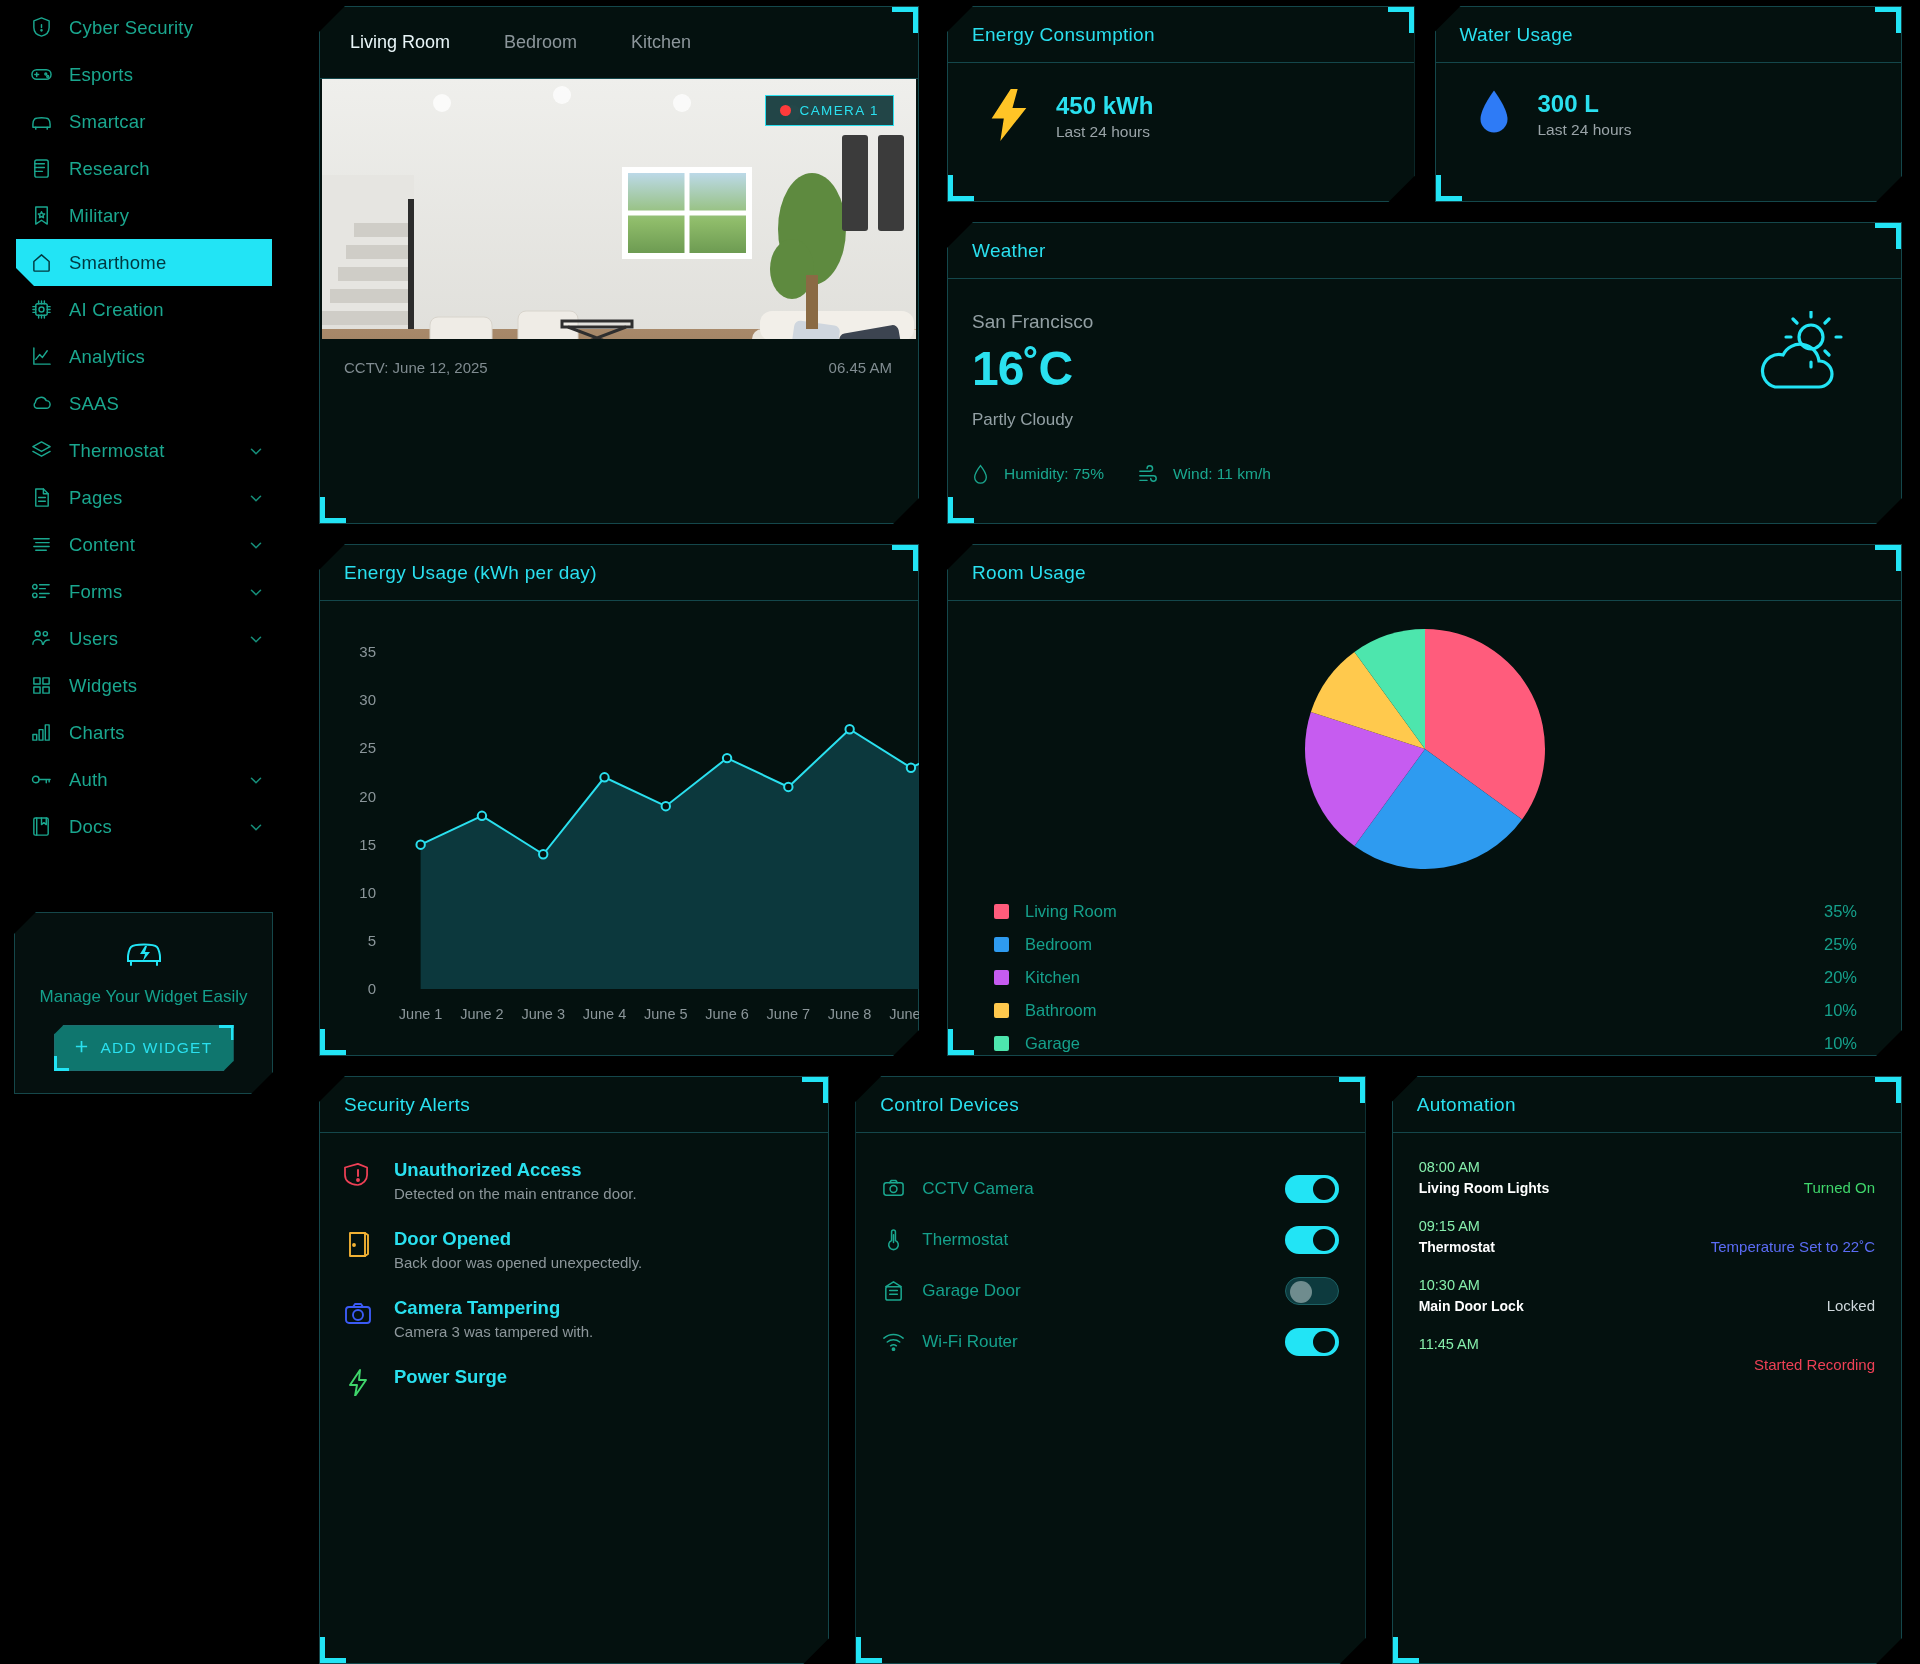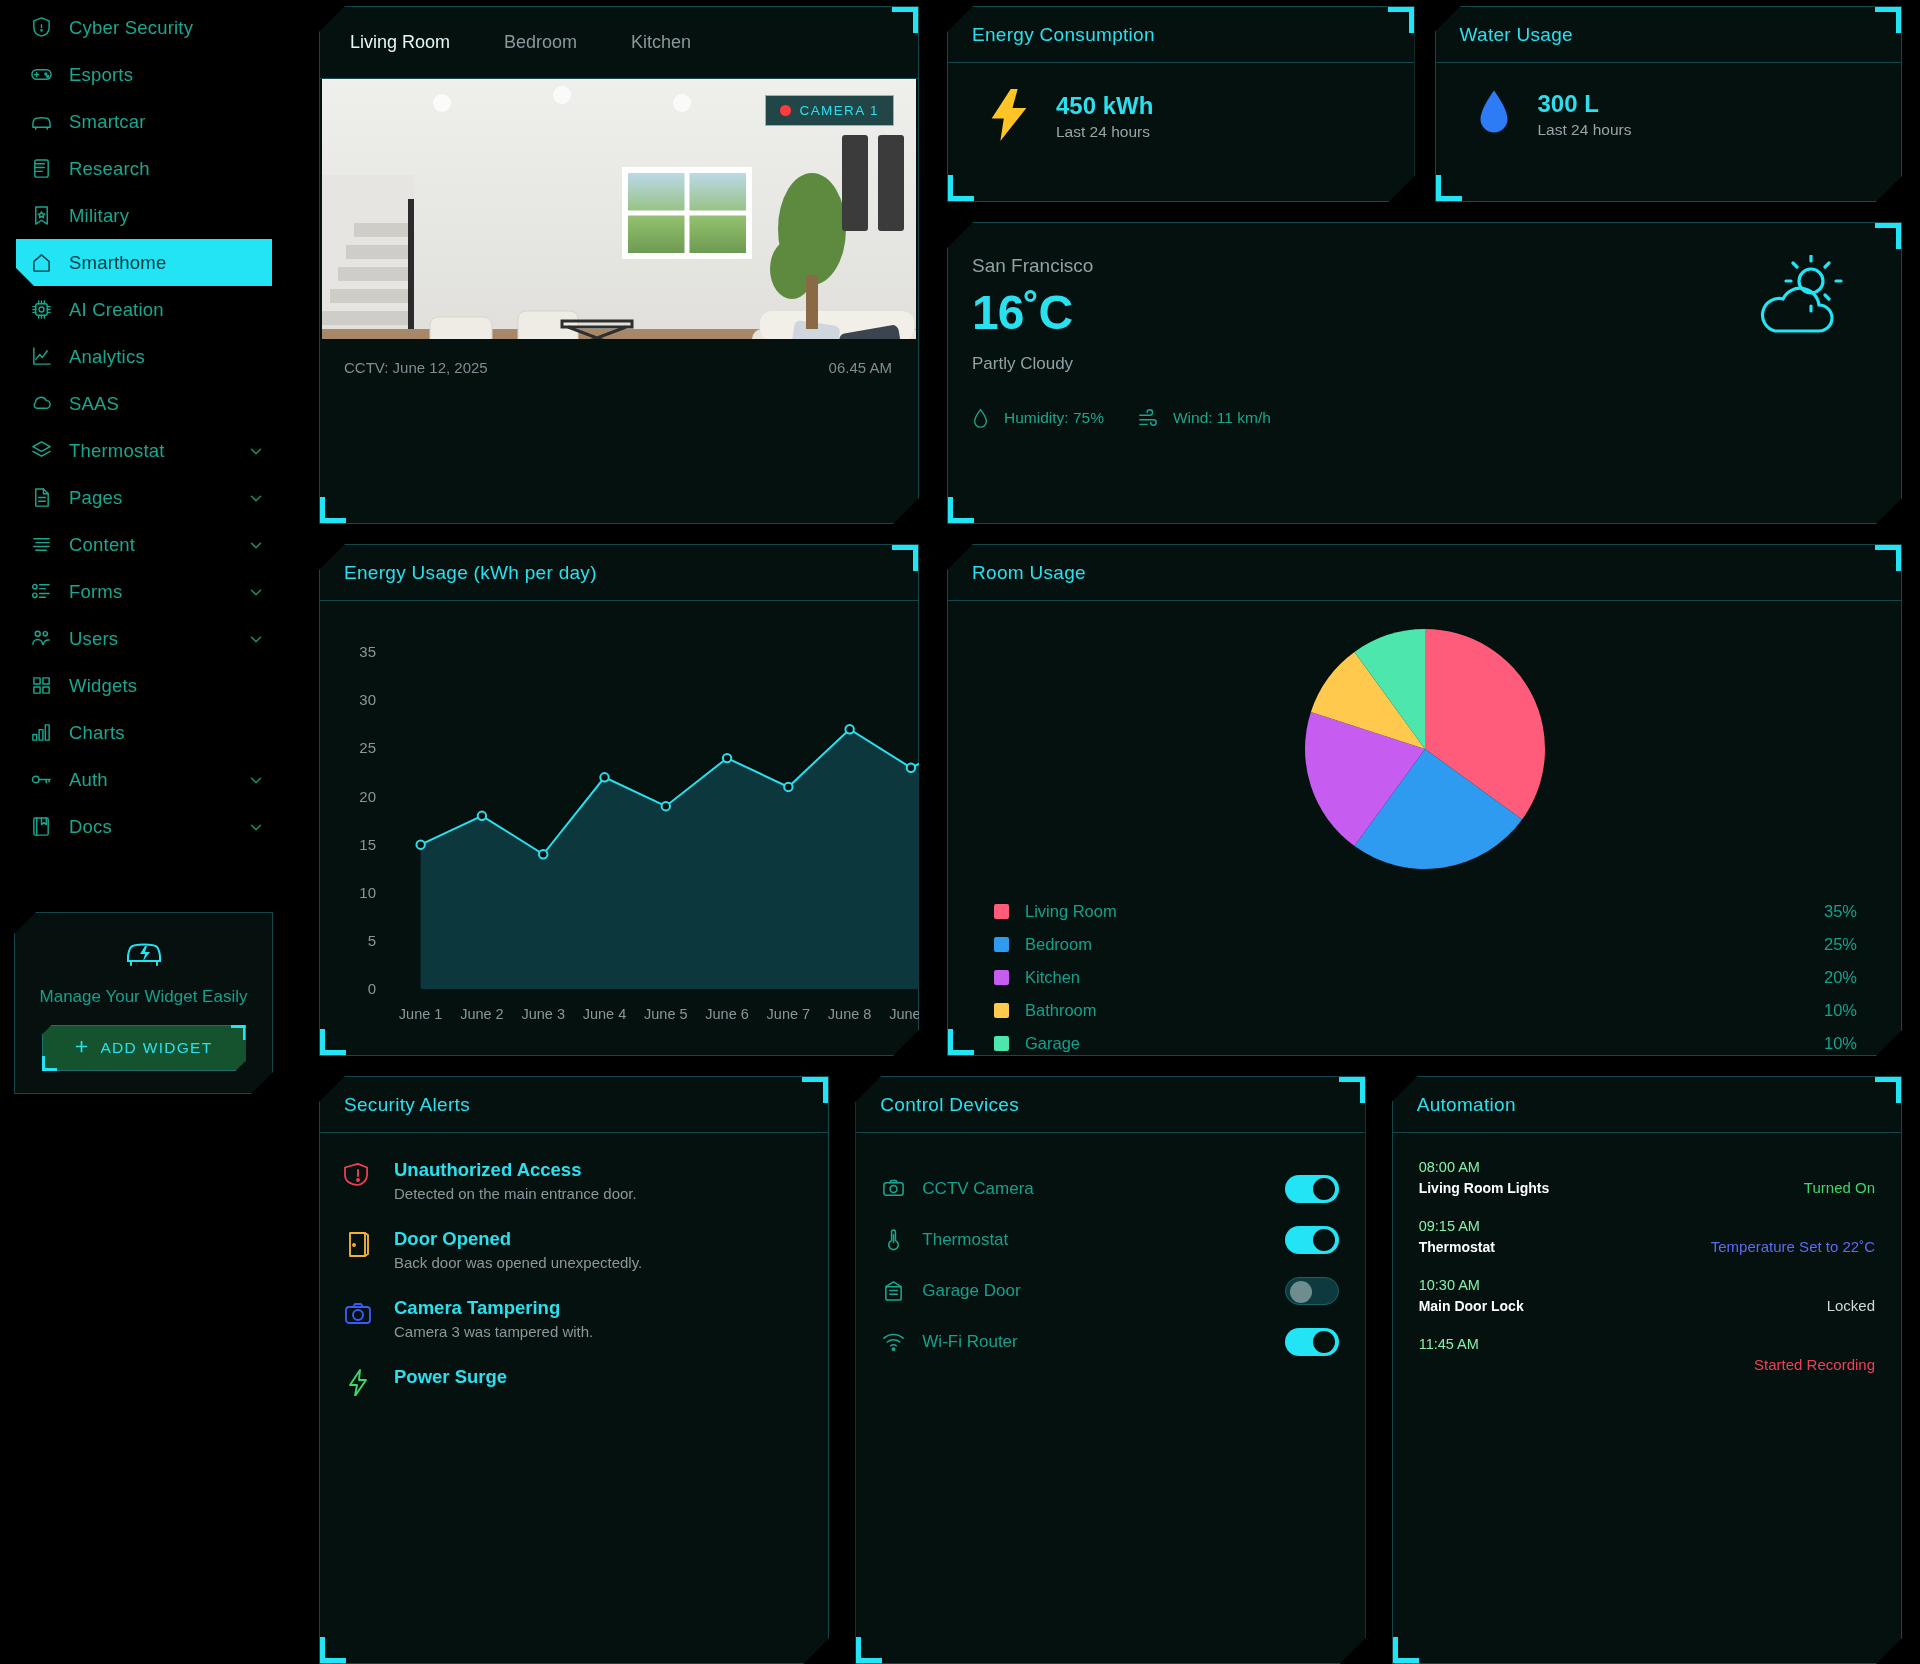--- a/index.html
+++ b/index.html
@@ -38,21 +38,21 @@
     margin: 62px 20px 0 14px; height: 182px;
     background: #05100f;
     border: 1px solid #15474a;
     position: relative;
     display: flex; flex-direction: column; align-items: center; justify-content: center;
     clip-path: polygon(22px 0, 100% 0, 100% calc(100% - 22px), calc(100% - 22px) 100%, 0 100%, 0 22px);
   }
   .promo .car-ico { margin-bottom: 14px; }
   .promo .tagline { color: #14a08c; font-size: 17px; margin-bottom: 18px; }
   .promo-btn {
-    width: 204px; height: 46px; background: #14532d;
+    width: 180px; height: 46px; background: #0f766e;
     border: 1px solid #1d6f70; color: #2ae0ef;
     font-size: 15.5px; letter-spacing: 1.3px;
     display: flex; align-items: center; justify-content: center; gap: 11px;
     position: relative;
     clip-path: polygon(10px 0, 100% 0, 100% calc(100% - 10px), calc(100% - 10px) 100%, 0 100%, 0 10px);
   }
   .promo .cor { position:absolute; width:20px; height:20px; }
   .promo .cor.tl { top:-1px; left:-1px; border-left:3px solid #22e4f5; border-top:3px solid #22e4f5; transform: translate(0,0); clip-path: polygon(0 0,100% 0,0 100%); }
   .promo-btn .bcor { position:absolute; width:15px; height:15px; }
   .promo-btn .bcor.bl { left:-1px; bottom:-1px; border-left:3px solid #22e4f5; border-bottom:3px solid #22e4f5; }
@@ -494,20 +494,21 @@
             <div class="stat-val">300 L</div>
             <div class="stat-sub">Last 24 hours</div>
           </div>
         </div>
       </section>
     </div>
 
     <section class="panel">
       <span class="corner tr"></span>
       <span class="corner bl"></span>
+      <div class="panel-title">Weather</div>
       <div class="weather-body">
         <div>
           <div class="w-city">San Francisco</div>
           <div class="w-temp">16˚C</div>
           <div class="w-cond">Partly Cloudy</div>
           <div class="w-meta">
             <span>
               <svg width="17" height="20" viewBox="0 0 20 24" fill="none" stroke="#1aa78f" stroke-width="1.6">
                   <path d="M10 2S3 11 3 16a7 7 0 0014 0c0-5-7-14-7-14z"></path>
                 </svg>

